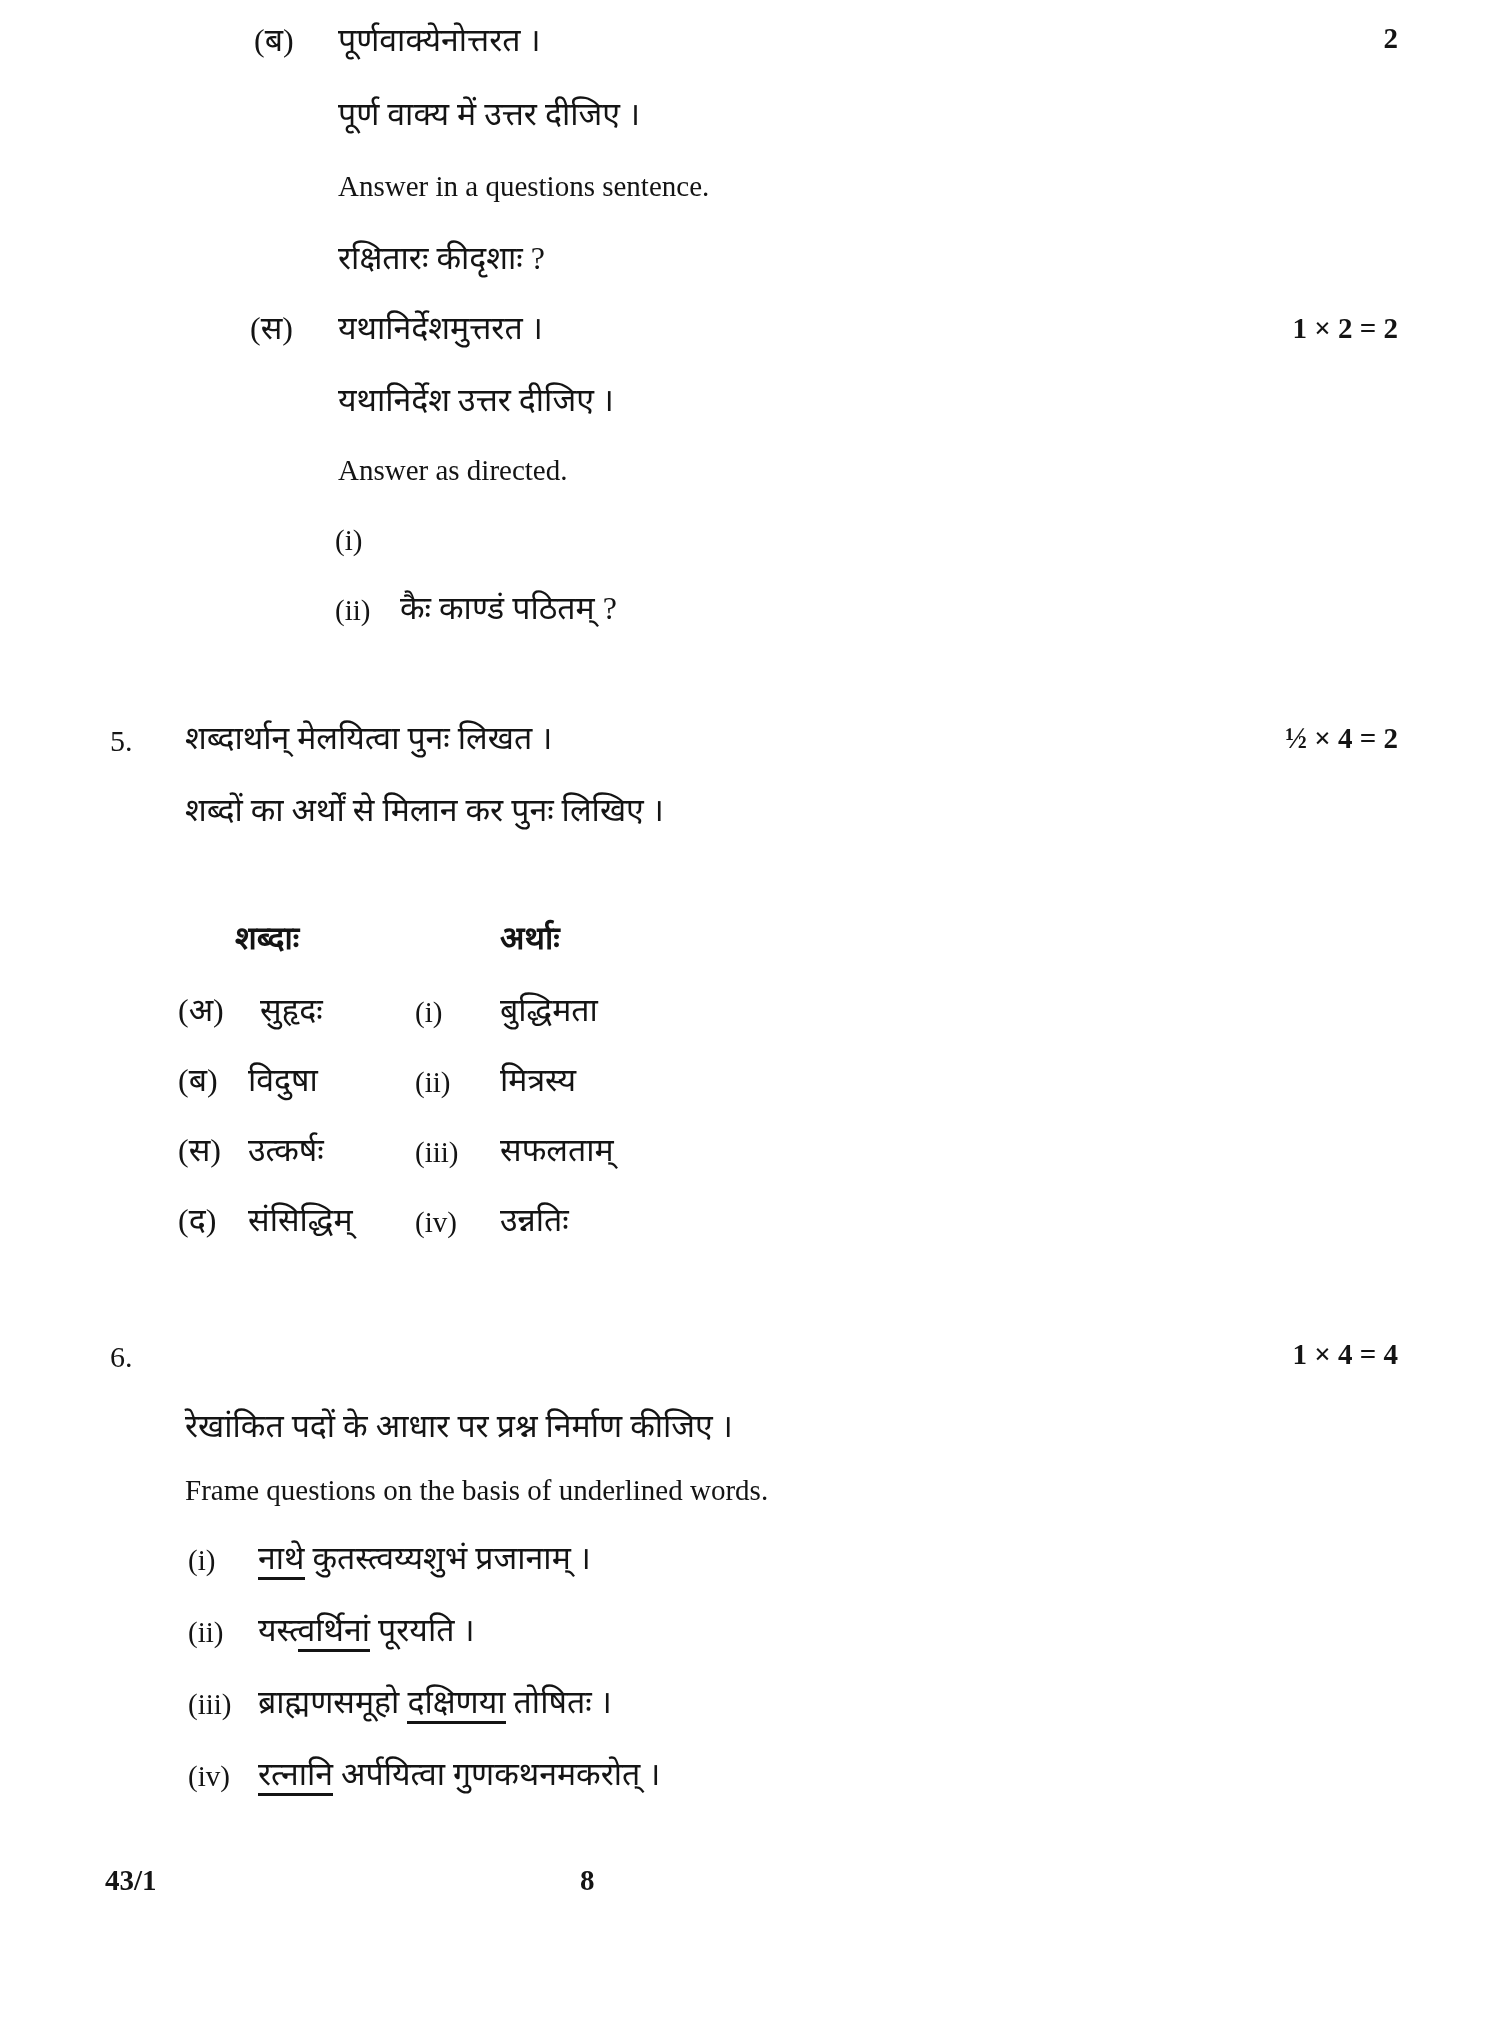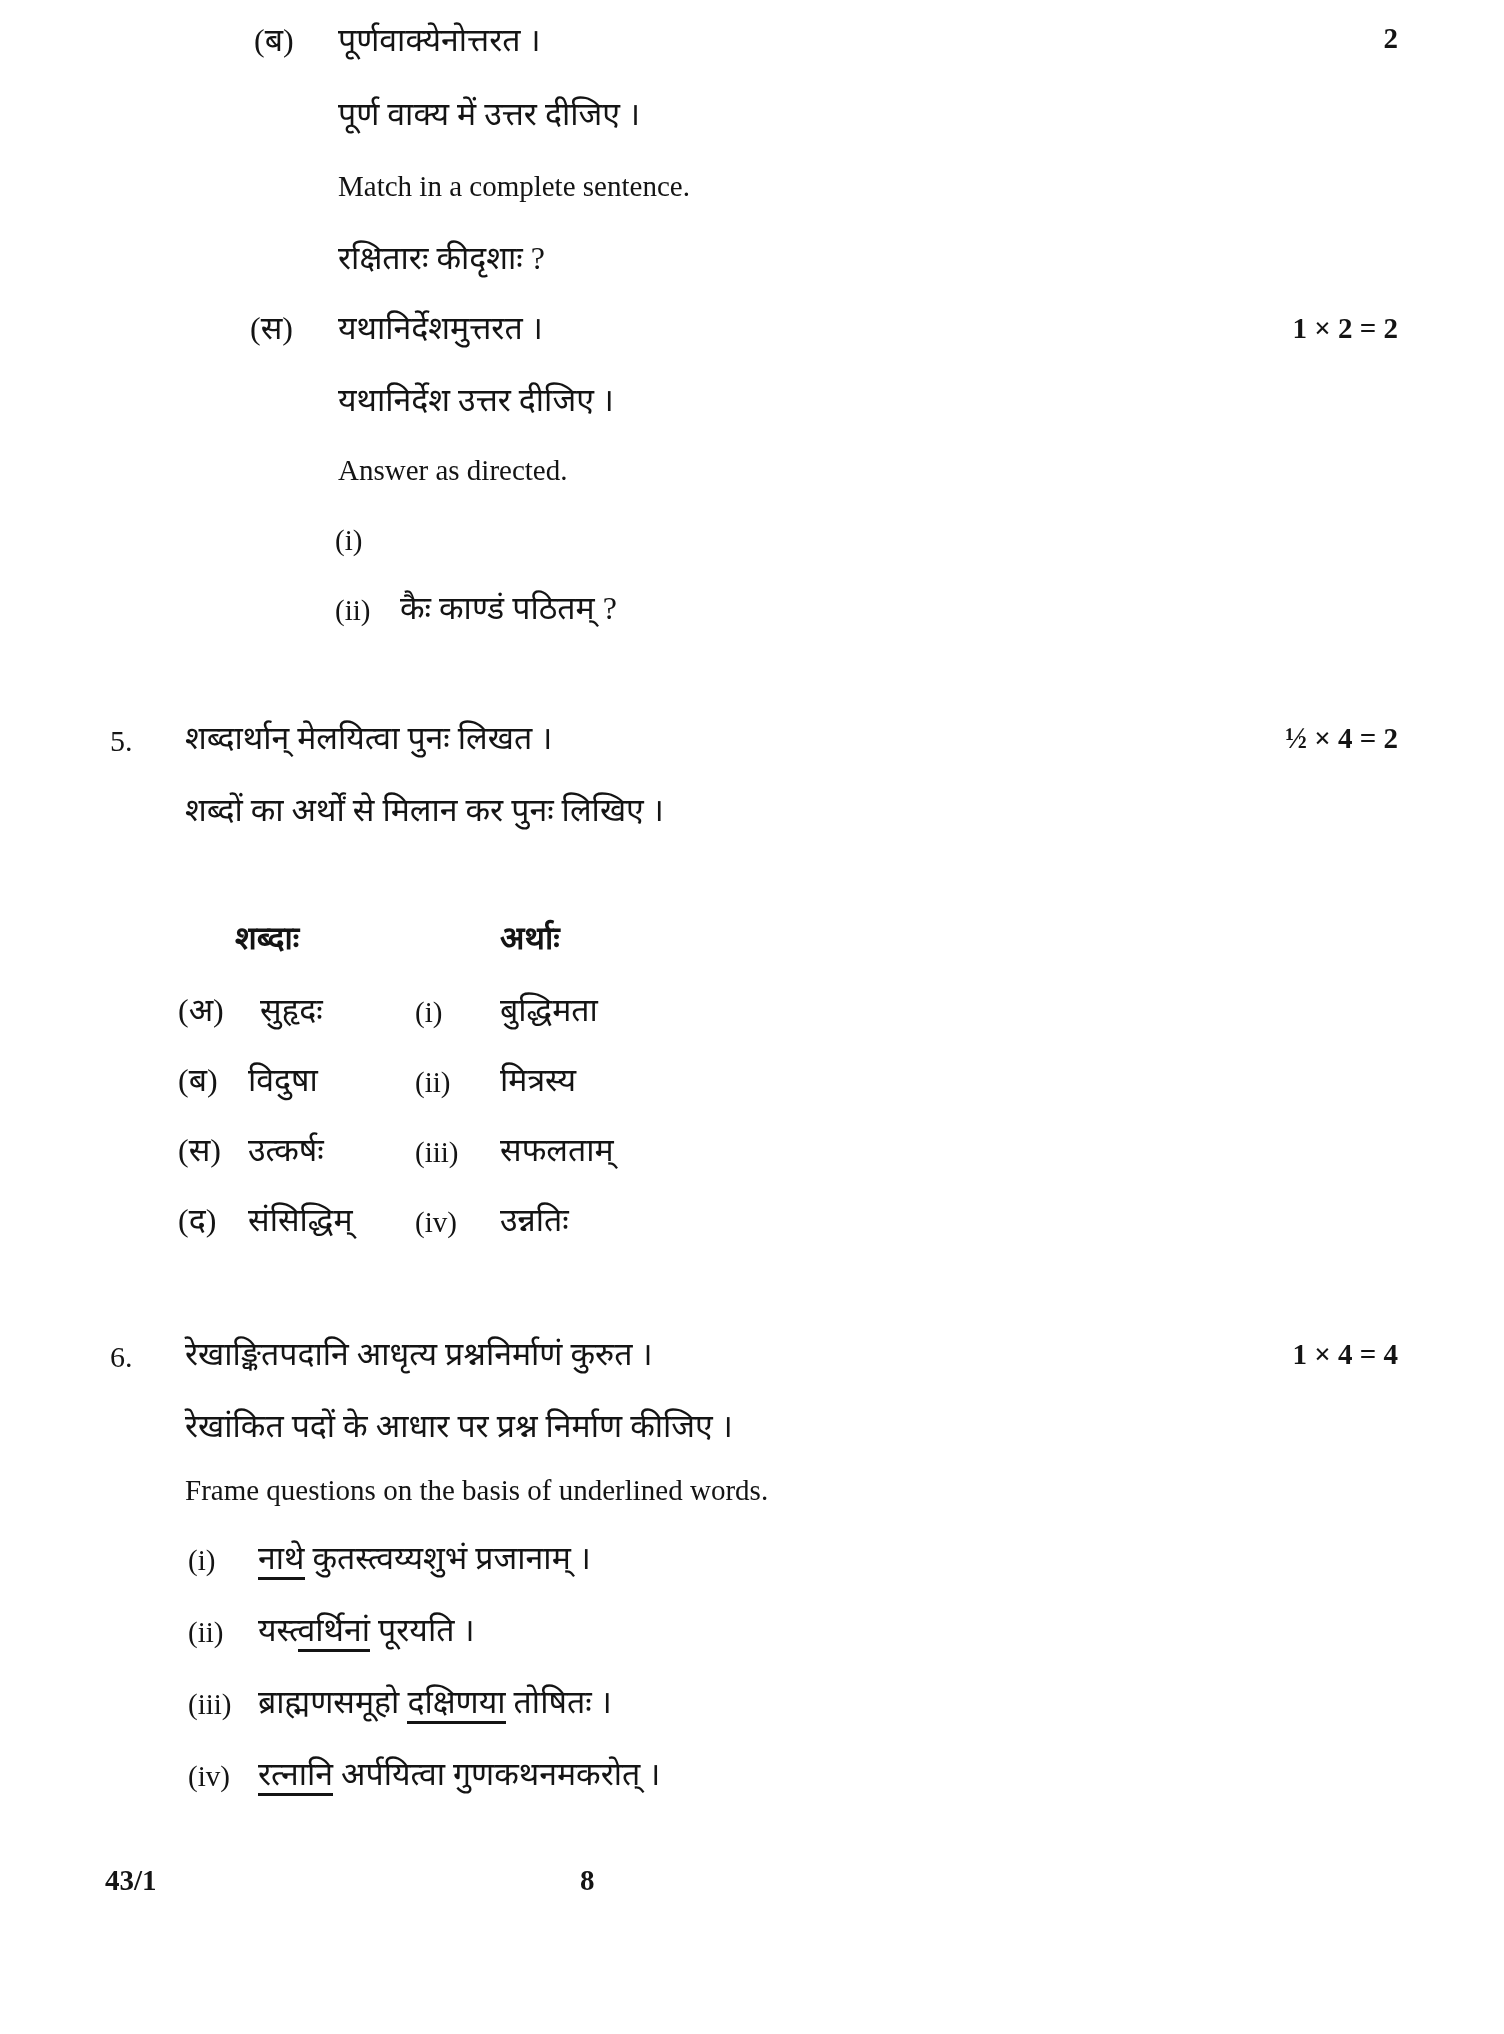--- a/index.html
+++ b/index.html
@@ -38,21 +38,21 @@
 </head>
 <body>
 
 <div class="page">
 
   <div class="line dev" style="top:22px; left:254px">(ब)</div>
   <div class="line dev" style="top:22px; left:338px">पूर्णवाक्येनोत्तरत ।</div>
   <div class="marks" style="top:22px">2</div>
 
   <div class="line dev" style="top:96px; left:338px">पूर्ण वाक्य में उत्तर दीजिए ।</div>
-  <div class="line eng" style="top:170px; left:338px">Match in a complete sentence.</div>
+  <div class="line eng" style="top:170px; left:338px">Answer in a questions sentence.</div>
   <div class="line dev" style="top:240px; left:338px">रक्षितारः कीदृशाः ?</div>
 
   <div class="line dev" style="top:310px; left:250px">(स)</div>
   <div class="line dev" style="top:310px; left:338px">यथानिर्देशमुत्तरत ।</div>
   <div class="marks" style="top:312px">1 × 2 = 2</div>
 
   <div class="line dev" style="top:382px; left:338px">यथानिर्देश उत्तर दीजिए ।</div>
   <div class="line eng" style="top:454px; left:338px">Answer as directed.</div>
 
   <div class="line eng" style="top:524px; left:335px">(i)</div>
@@ -91,21 +91,20 @@
   </div>
 
   <div>
     <div class="line dev" style="top:1202px; left:178px">(द)</div>
     <div class="line dev" style="top:1202px; left:248px">संसिद्धिम्</div>
     <div class="line eng" style="top:1206px; left:415px">(iv)</div>
     <div class="line dev" style="top:1202px; left:500px">उन्नतिः</div>
   </div>
 
   <div class="line qnum" style="top:1340px; left:110px">6.</div>
-  <div class="line dev" style="top:1336px; left:185px">रेखाङ्कितपदानि आधृत्य प्रश्ननिर्माणं कुरुत ।</div>
   <div class="marks" style="top:1338px">1 × 4 = 4</div>
 
   <div class="line dev" style="top:1408px; left:185px">रेखांकित पदों के आधार पर प्रश्न निर्माण कीजिए ।</div>
   <div class="line eng" style="top:1474px; left:185px">Frame questions on the basis of underlined words.</div>
 
   <div class="line eng" style="top:1544px; left:188px">(i)</div>
   <div class="line dev" style="top:1540px; left:258px">
     <span></span><span class="u">नाथे</span><span> कुतस्त्वय्यशुभं प्रजानाम् ।</span>
   </div>
 

